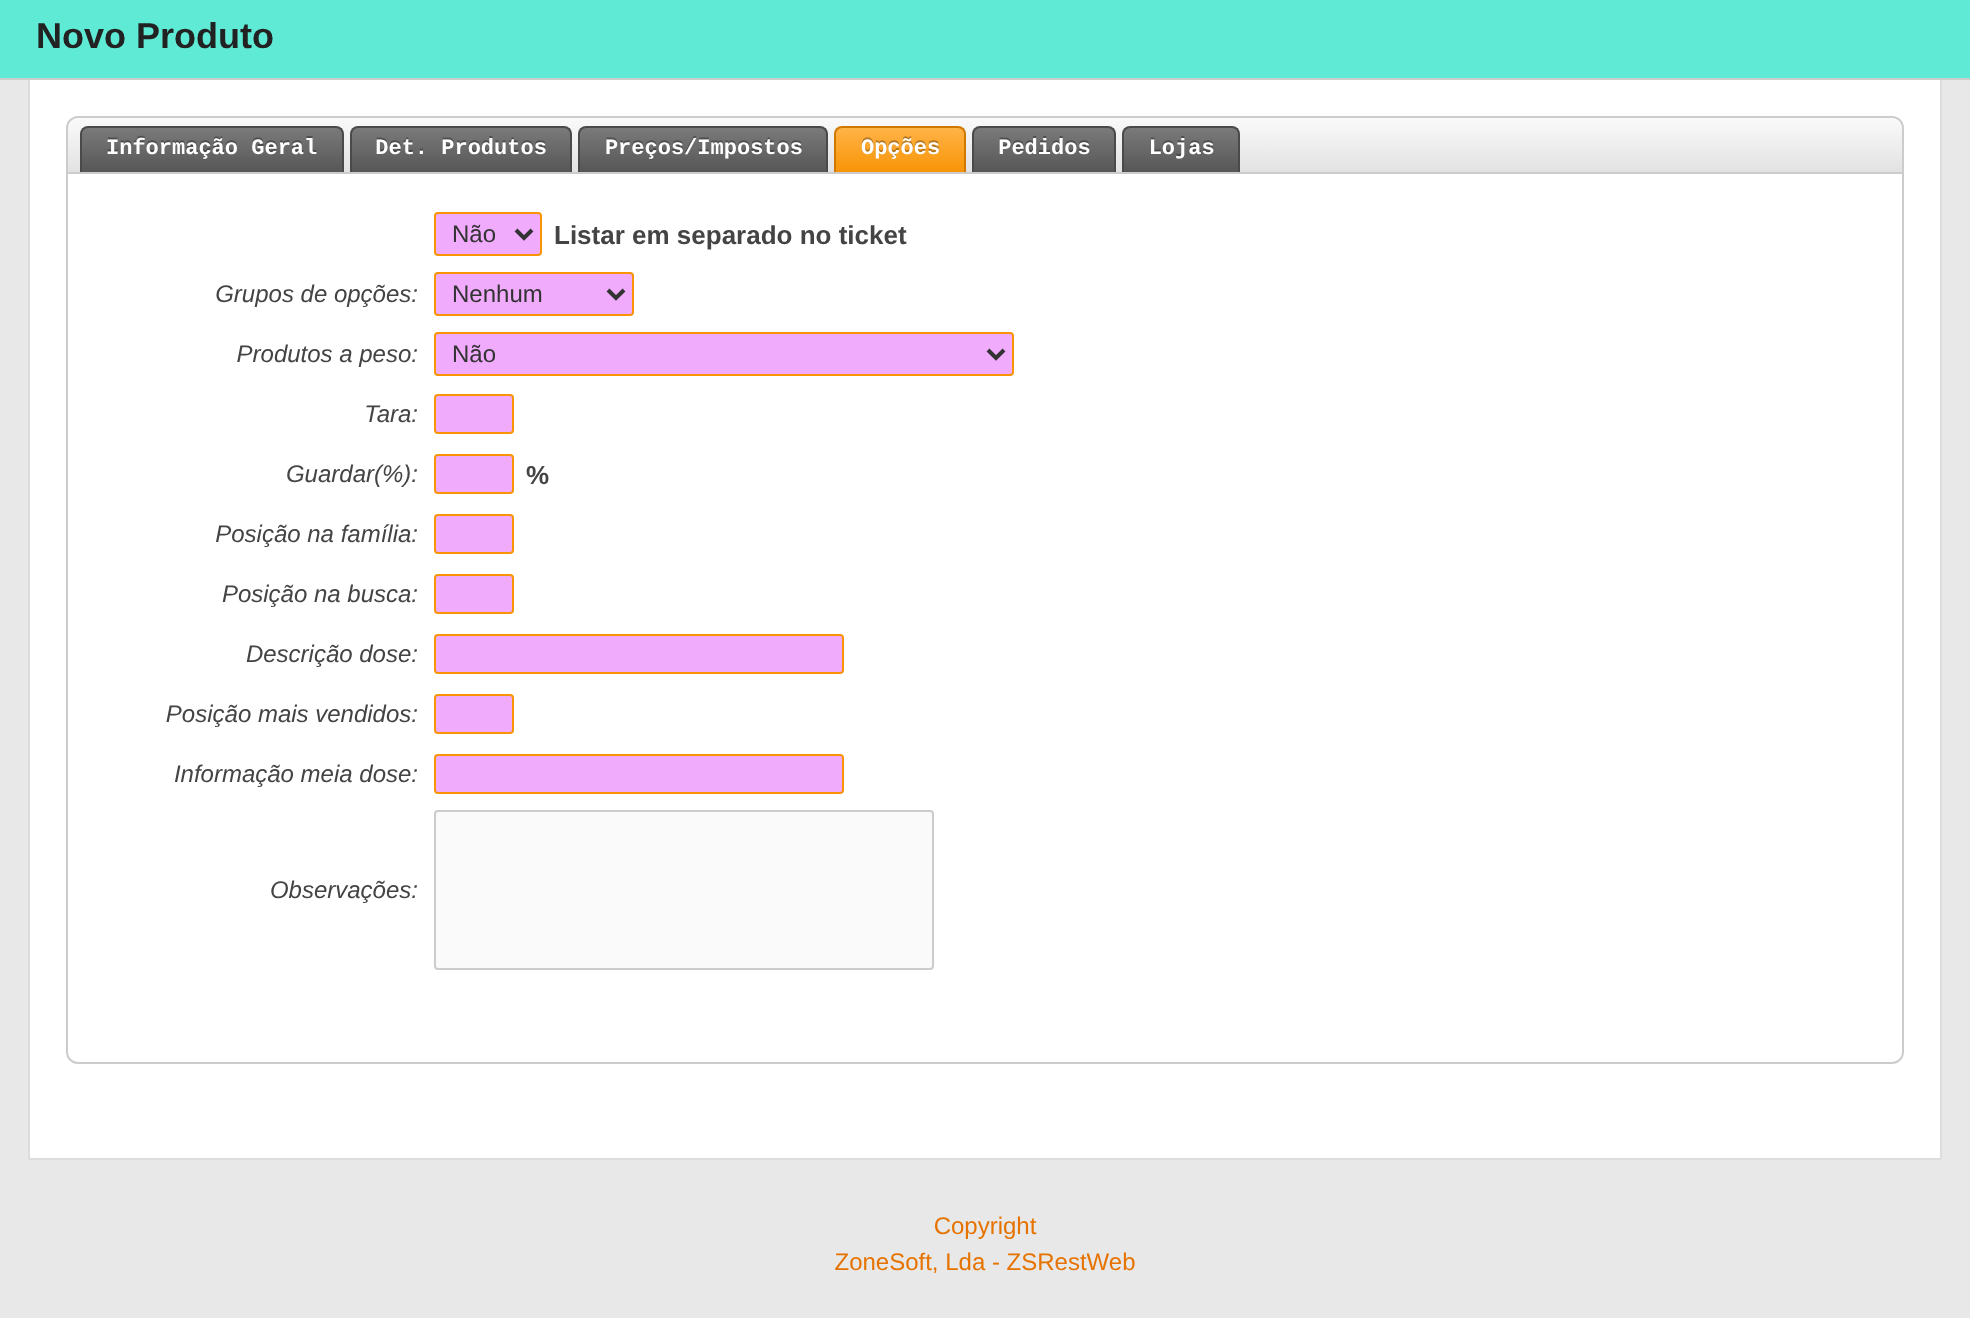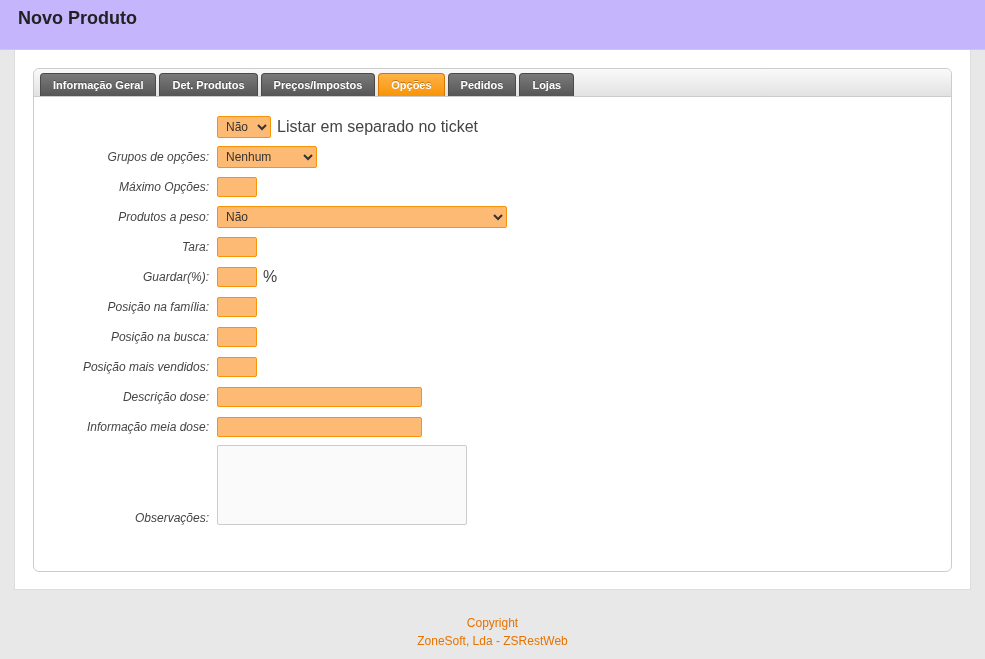--- a/index.html
+++ b/index.html
@@ -12,22 +12,22 @@
       font-size: 12px;
       background: #e8e8e8;
       color: #333;
     }
     .outer {
       background: #e8e8e8;
       padding: 0;
       width: 985px;
     }
     .page-header {
-      background: #c4b5fd;
-      padding: 8px 18px 20px 18px;
+      background: #5eead4;
+      padding: 8px 18px 10px 18px;
       border-bottom: 1px solid #ccc;
     }
     .page-header h1 {
       font-size: 18px;
       font-weight: bold;
       color: #222;
     }
     .content-wrap {
       background: #fff;
       margin: 0 14px 14px 14px;
@@ -55,20 +55,21 @@
       background: linear-gradient(to bottom, #7a7a7a, #565656);
       color: #fff;
       border: 1px solid #4a4a4a;
       border-bottom: none;
       border-radius: 4px 4px 0 0;
       padding: 5px 12px;
       font-size: 11px;
       font-weight: bold;
       cursor: pointer;
       text-shadow: 0 -1px 0 rgba(0,0,0,0.3);
+      font-family: Liberation Mono, monospace;
     }
     .tab.active {
       background: linear-gradient(to bottom, #ffb347, #f89406);
       border-color: #d17800;
       color: #fff;
       text-align: center;
     }
     .form-area {
       padding: 18px 18px 6px 18px;
     }
@@ -90,21 +91,21 @@
       display: flex;
       align-items: center;
       gap: 6px;
     }
     select, input[type="text"], textarea {
       border: 1px solid #f89406;
       border-radius: 2px;
       padding: 2px 4px;
       font-family: inherit;
       font-size: 12px;
-      background: #fdba74;
+      background: #f0abfc;
       color: #333;
     }
     select {
       height: 22px;
     }
     .sel-sm {
       width: 54px;
     }
     .sel-md {
       width: 100px;
@@ -122,21 +123,22 @@
     }
     textarea {
       width: 250px;
       height: 80px;
       border: 1px solid #ccc;
       resize: none;
       background: #fafafa;
     }
     .aux-text {
       color: #444;
-      font-size: 16px;
+      font-size: 13px;
+      font-weight: bold;
     }
     .button-row {
       display: flex;
       justify-content: flex-end;
       gap: 4px;
       padding: 12px 2px 0 0;
     }
     .btn {
       border-radius: 4px;
       padding: 5px 12px;
@@ -198,26 +200,20 @@
 
         <div class="form-row">
           <div class="form-label">Grupos de opções:</div>
           <div class="form-control-cell">
             <select class="sel-md">
               <option>Nenhum</option>
             </select>
           </div>
         </div>
 
-        <div class="form-row">
-          <div class="form-label">Máximo Opções:</div>
-          <div class="form-control-cell">
-            <input type="text" class="inp-sm" value="" style="">
-          </div>
-        </div>
 
         <div class="form-row">
           <div class="form-label">Produtos a peso:</div>
           <div class="form-control-cell">
             <select class="sel-lg">
               <option>Não</option>
             </select>
           </div>
         </div>
 
@@ -244,41 +240,41 @@
         </div>
 
         <div class="form-row">
           <div class="form-label">Posição na busca:</div>
           <div class="form-control-cell">
             <input type="text" class="inp-sm" value="" style="">
           </div>
         </div>
 
         <div class="form-row">
+          <div class="form-label">Descrição dose:</div>
+          <div class="form-control-cell">
+            <input type="text" class="inp-lg" value="" style="">
+          </div>
+        </div>
+
+        <div class="form-row">
           <div class="form-label">Posição mais vendidos:</div>
           <div class="form-control-cell">
             <input type="text" class="inp-sm" value="" style="">
           </div>
         </div>
 
         <div class="form-row">
-          <div class="form-label">Descrição dose:</div>
+          <div class="form-label">Informação meia dose:</div>
           <div class="form-control-cell">
             <input type="text" class="inp-lg" value="" style="">
           </div>
         </div>
 
-        <div class="form-row">
-          <div class="form-label">Informação meia dose:</div>
-          <div class="form-control-cell">
-            <input type="text" class="inp-lg" value="" style="">
-          </div>
-        </div>
-
-        <div class="form-row" style="align-items:flex-end;">
+        <div class="form-row" style="align-items:center;">
           <div class="form-label">Observações:</div>
           <div class="form-control-cell">
             <textarea style=""></textarea>
           </div>
         </div>
 
       </div>
     </div>
 
 

